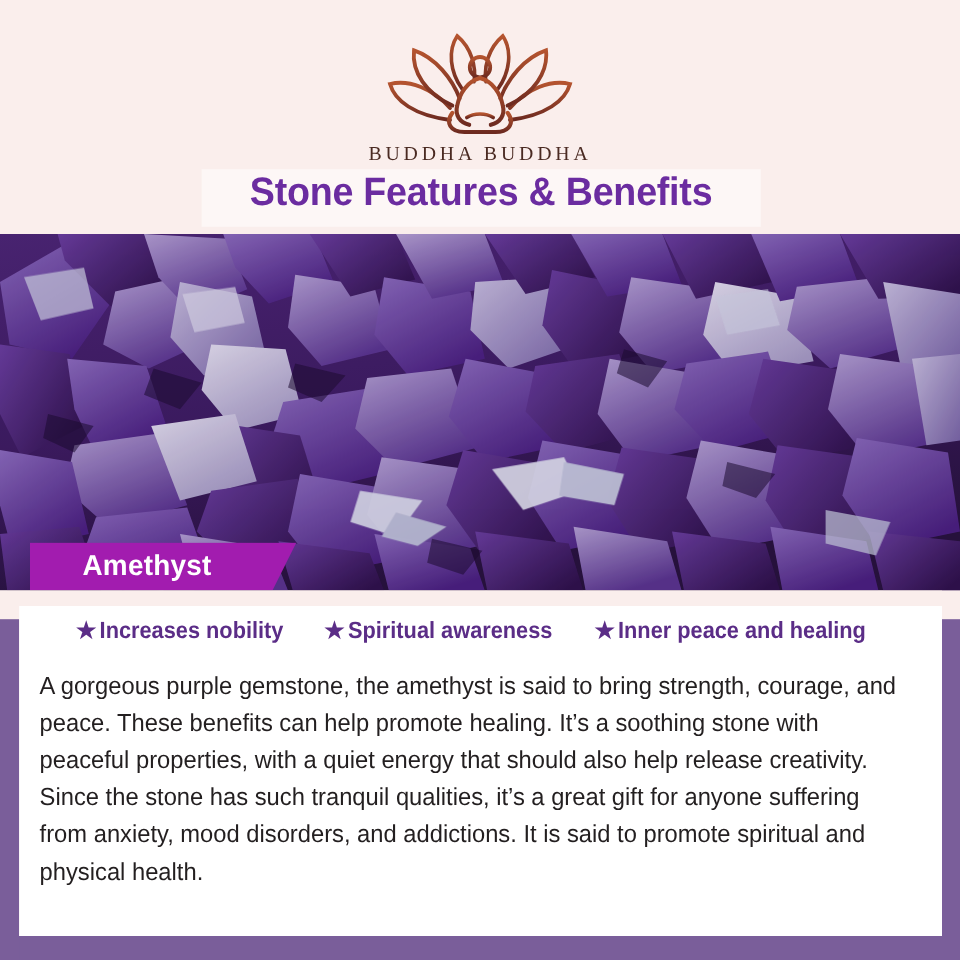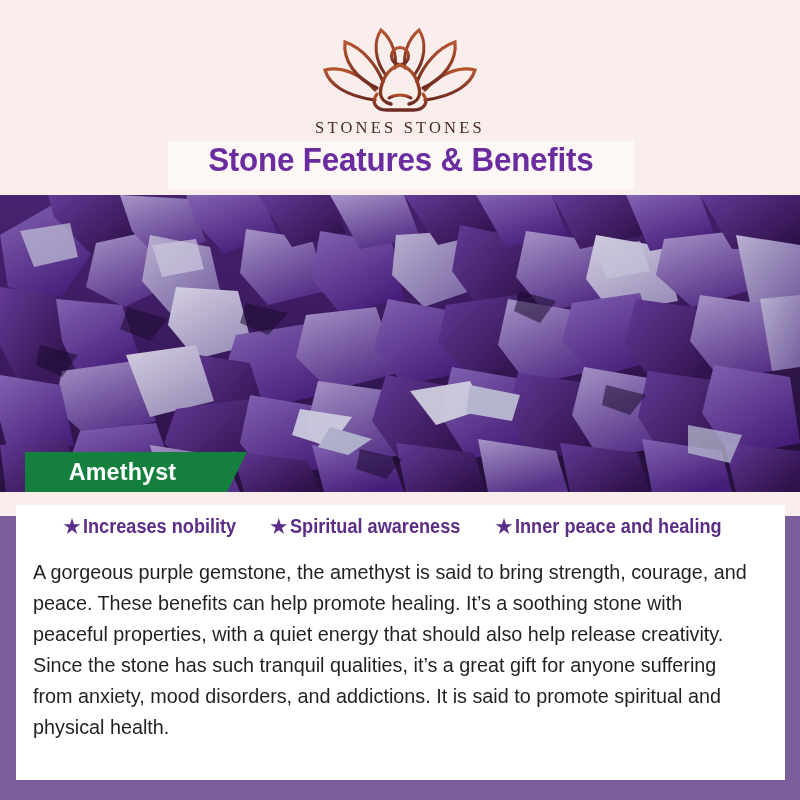--- a/index.html
+++ b/index.html
@@ -31,21 +31,21 @@
     font-family:"Liberation Sans",sans-serif;
   }
 
   
   .photo{position:absolute;left:0;top:195px;width:800px;height:297px;overflow:hidden;background:#2b1140;}
   .photo svg{display:block;width:800px;height:297px;}
 
   
   .banner{
     position:absolute;left:25px;top:452px;width:222px;height:40px;
-    background:#15803d;
+    background:#a21caf;
     clip-path:polygon(0 0,100% 0,91% 100%,0 100%);
     display:flex;align-items:center;
   }
   .banner span{
     color:#ffffff;font-size:24px;font-weight:bold;margin-left:42px;
     letter-spacing:0.2px;transform:scaleX(.97);
   }
 
   
   .gap-strip{position:absolute;left:0;top:492px;width:800px;height:24px;background:#faeeec;}
@@ -98,21 +98,21 @@
           <circle cx="85" cy="34" r="8.5" stroke-width="3.2"></circle>
 
           <path d="M85 43 C74 46 68 56 66 66 C64 74 68 80 76 82" stroke-width="3.4"></path>
           <path d="M85 43 C96 46 102 56 104 66 C106 74 102 80 94 82" stroke-width="3.4"></path>
 
           <path d="M62 72 C56 80 60 88 72 88 L98 88 C110 88 114 80 108 72" stroke-width="3.4"></path>
 
           <path d="M74 76 C80 72 90 72 96 76" stroke-width="3"></path>
         </g>
       </svg>
-      <div class="logo-word">STONES STONES</div>
+      <div class="logo-word">BUDDHA BUDDHA</div>
     </div>
     <div class="title-strip">
       <h1>Stone Features &amp; Benefits</h1>
     </div>
   </div>
 
   <div class="photo">
     <svg viewBox="0 0 800 297" preserveAspectRatio="none">
       <defs>
         <linearGradient id="bgv" x1="0" y1="0" x2="0.3" y2="1">

